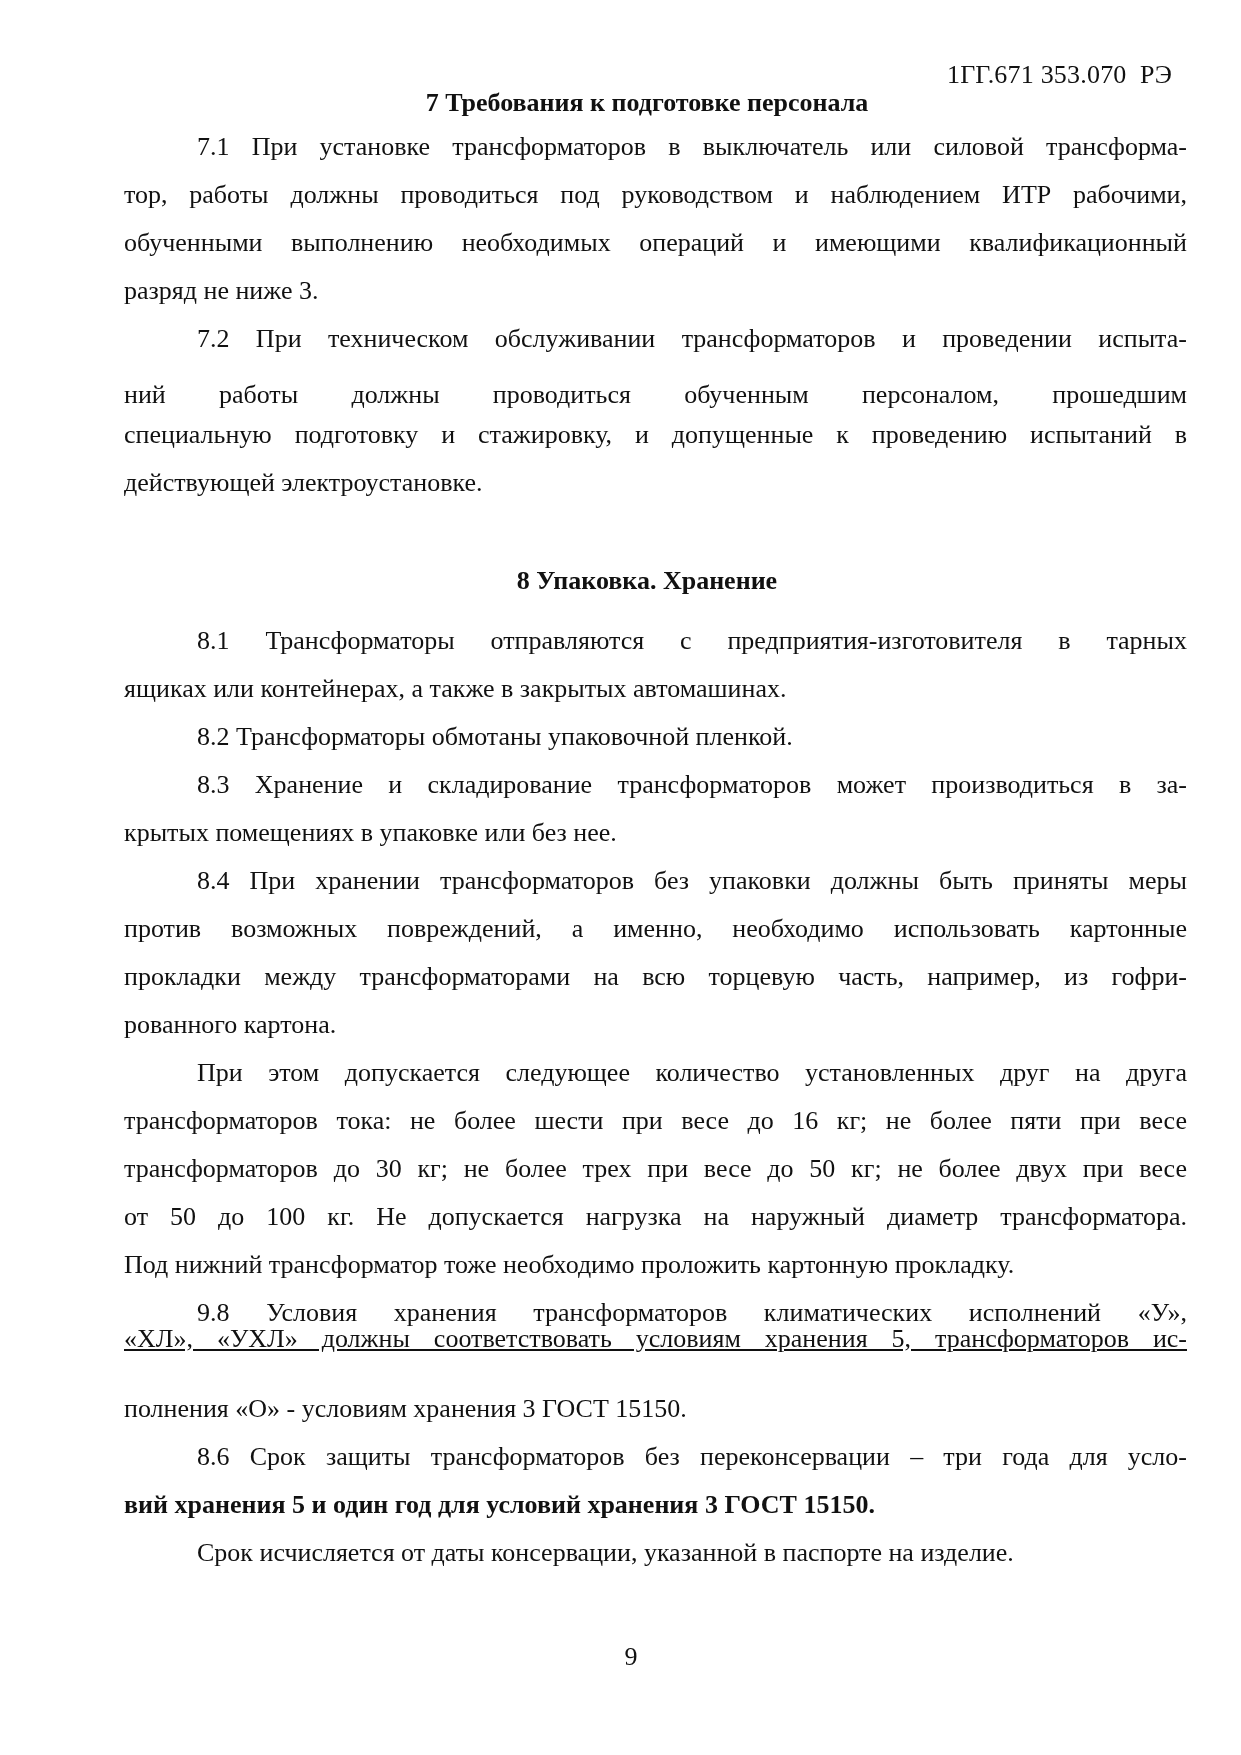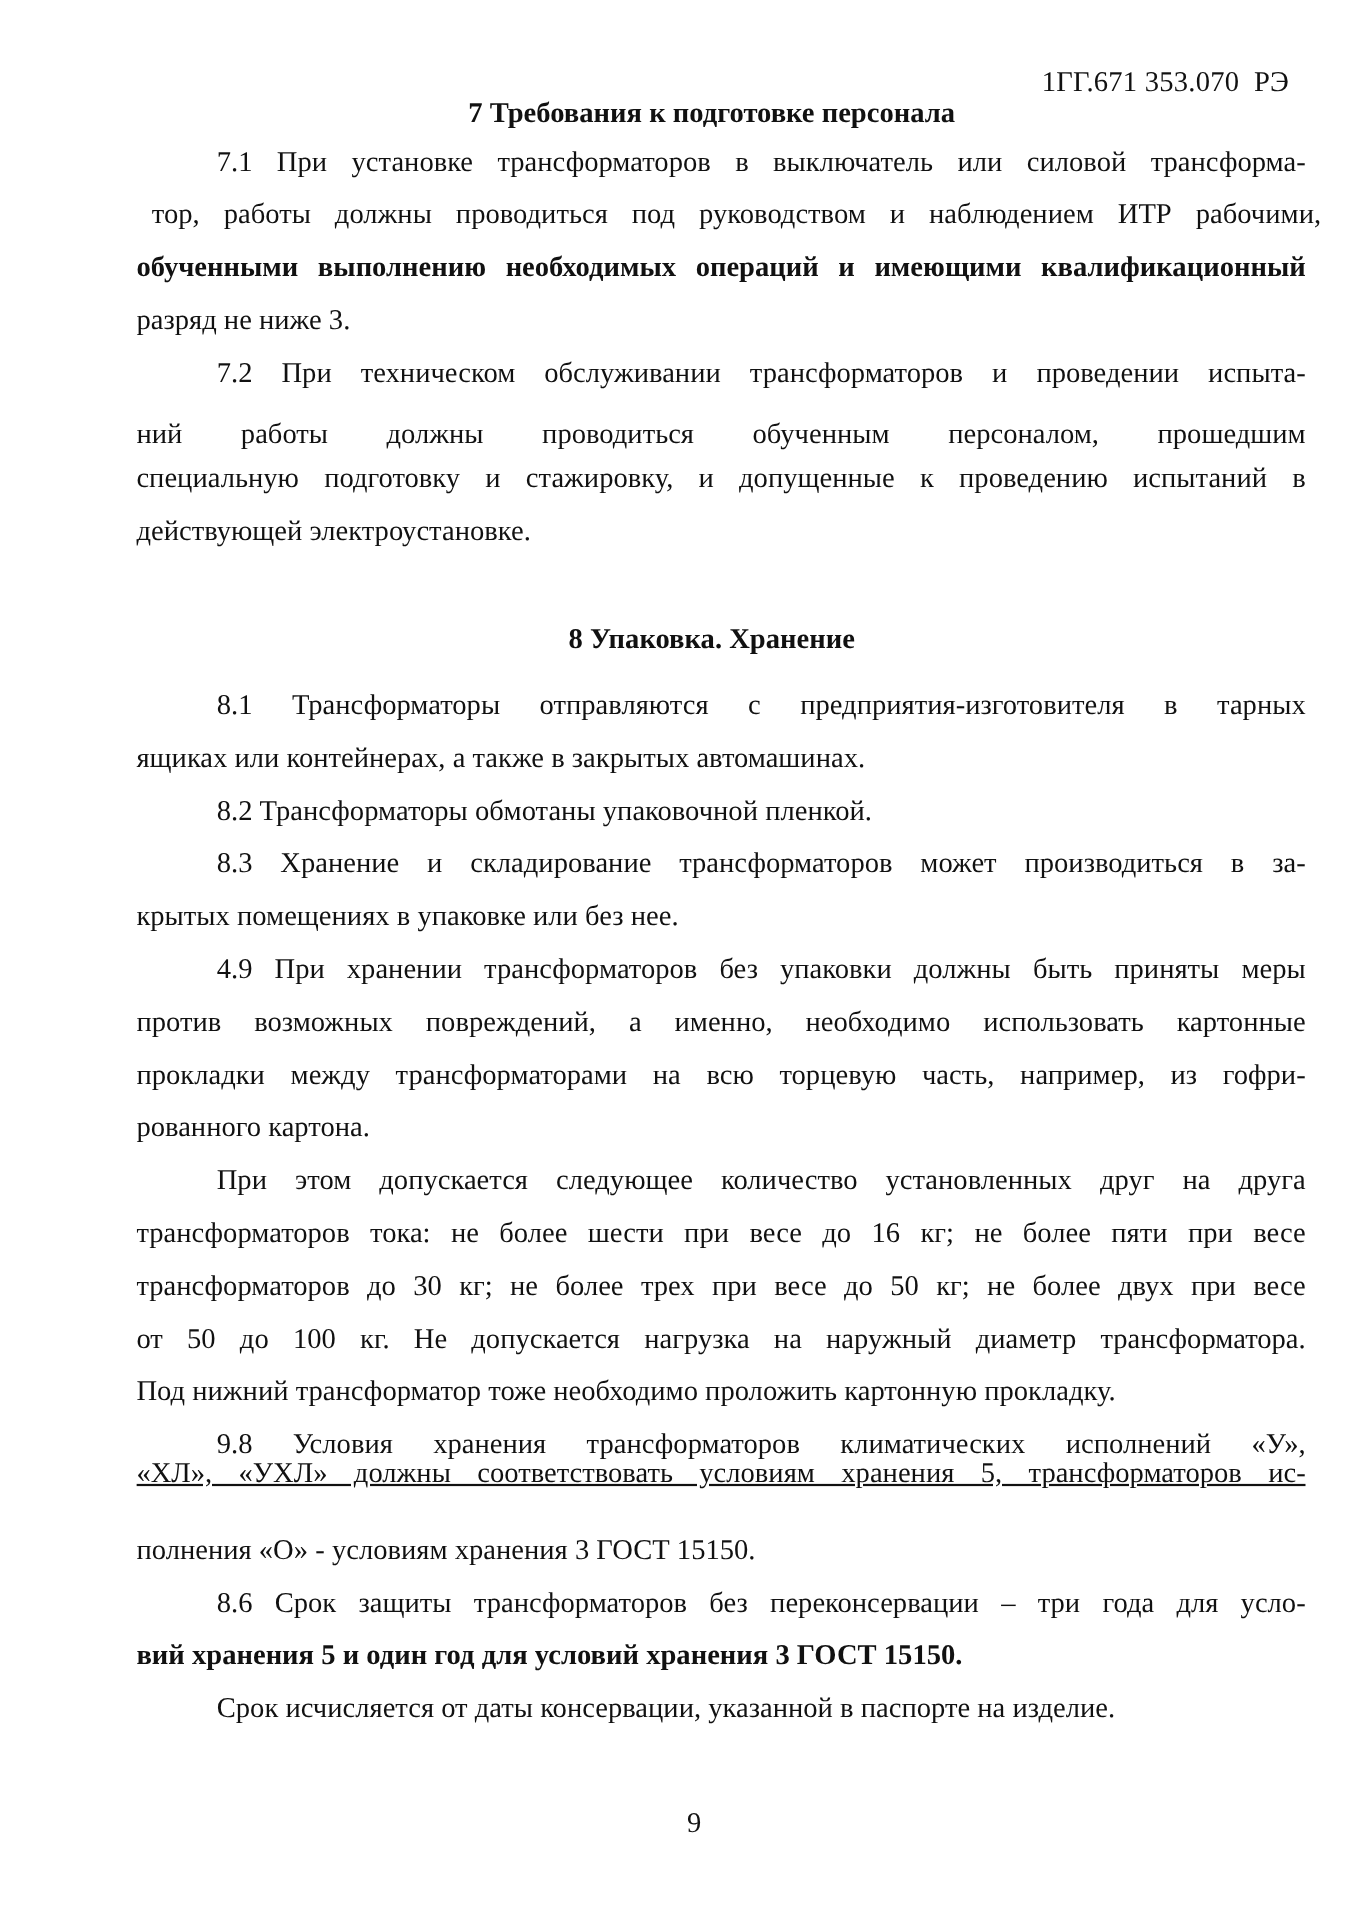--- a/index.html
+++ b/index.html
@@ -67,22 +67,22 @@
 <body>
 
 <div class="page">
 
   <div class="doc-code">1ГГ.671 353.070  РЭ</div>
 
   <div class="heading" style="top:88px;">7 Требования к подготовке персонала</div>
 
   <div>
     <div class="line first justify" style="top:132px;">7.1 При установке трансформаторов в выключатель или силовой трансформа-</div>
-    <div class="line justify" style="top:180px;margin-left:14px;">тор, работы должны проводиться под руководством и наблюдением ИТР рабочими,</div>
-    <div class="line justify" style="top:228px;font-weight:bold;">обученными выполнению необходимых операций и имеющими квалификационный</div>
+    <div class="line justify" style="top:180px;">тор, работы должны проводиться под руководством и наблюдением ИТР рабочими,</div>
+    <div class="line justify" style="top:228px;">обученными выполнению необходимых операций и имеющими квалификационный</div>
     <div class="line" style="top:276px;">разряд не ниже 3.</div>
   </div>
 
   <div>
     <div class="line first justify" style="top:324px;">7.2 При техническом обслуживании трансформаторов и проведении испыта-</div>
     <div class="line justify" style="top:380px;">ний работы должны проводиться обученным персоналом, прошедшим</div>
     <div class="line justify" style="top:420px;">специальную подготовку и стажировку, и допущенные к проведению испытаний в</div>
     <div class="line" style="top:468px;">действующей электроустановке.</div>
   </div>
 
@@ -96,21 +96,21 @@
   <div>
     <div class="line first" style="top:722px;">8.2 Трансформаторы обмотаны упаковочной пленкой.</div>
   </div>
 
   <div>
     <div class="line first justify" style="top:770px;">8.3 Хранение и складирование трансформаторов может производиться в за-</div>
     <div class="line" style="top:818px;">крытых помещениях в упаковке или без нее.</div>
   </div>
 
   <div>
-    <div class="line first justify" style="top:866px;">4.9 При хранении трансформаторов без упаковки должны быть приняты меры</div>
+    <div class="line first justify" style="top:866px;">8.4 При хранении трансформаторов без упаковки должны быть приняты меры</div>
     <div class="line justify" style="top:914px;">против возможных повреждений, а именно, необходимо использовать картонные</div>
     <div class="line justify" style="top:962px;">прокладки между трансформаторами на всю торцевую часть, например, из гофри-</div>
     <div class="line" style="top:1010px;">рованного картона.</div>
   </div>
 
   <div>
     <div class="line first justify" style="top:1058px;">При этом допускается следующее количество установленных друг на друга</div>
     <div class="line justify" style="top:1106px;">трансформаторов тока: не более шести при весе до 16 кг; не более пяти при весе</div>
     <div class="line justify" style="top:1154px;">трансформаторов до 30 кг; не более трех при весе до 50 кг; не более двух при весе</div>
     <div class="line justify" style="top:1202px;">от 50 до 100 кг. Не допускается нагрузка на наружный диаметр трансформатора.</div>

